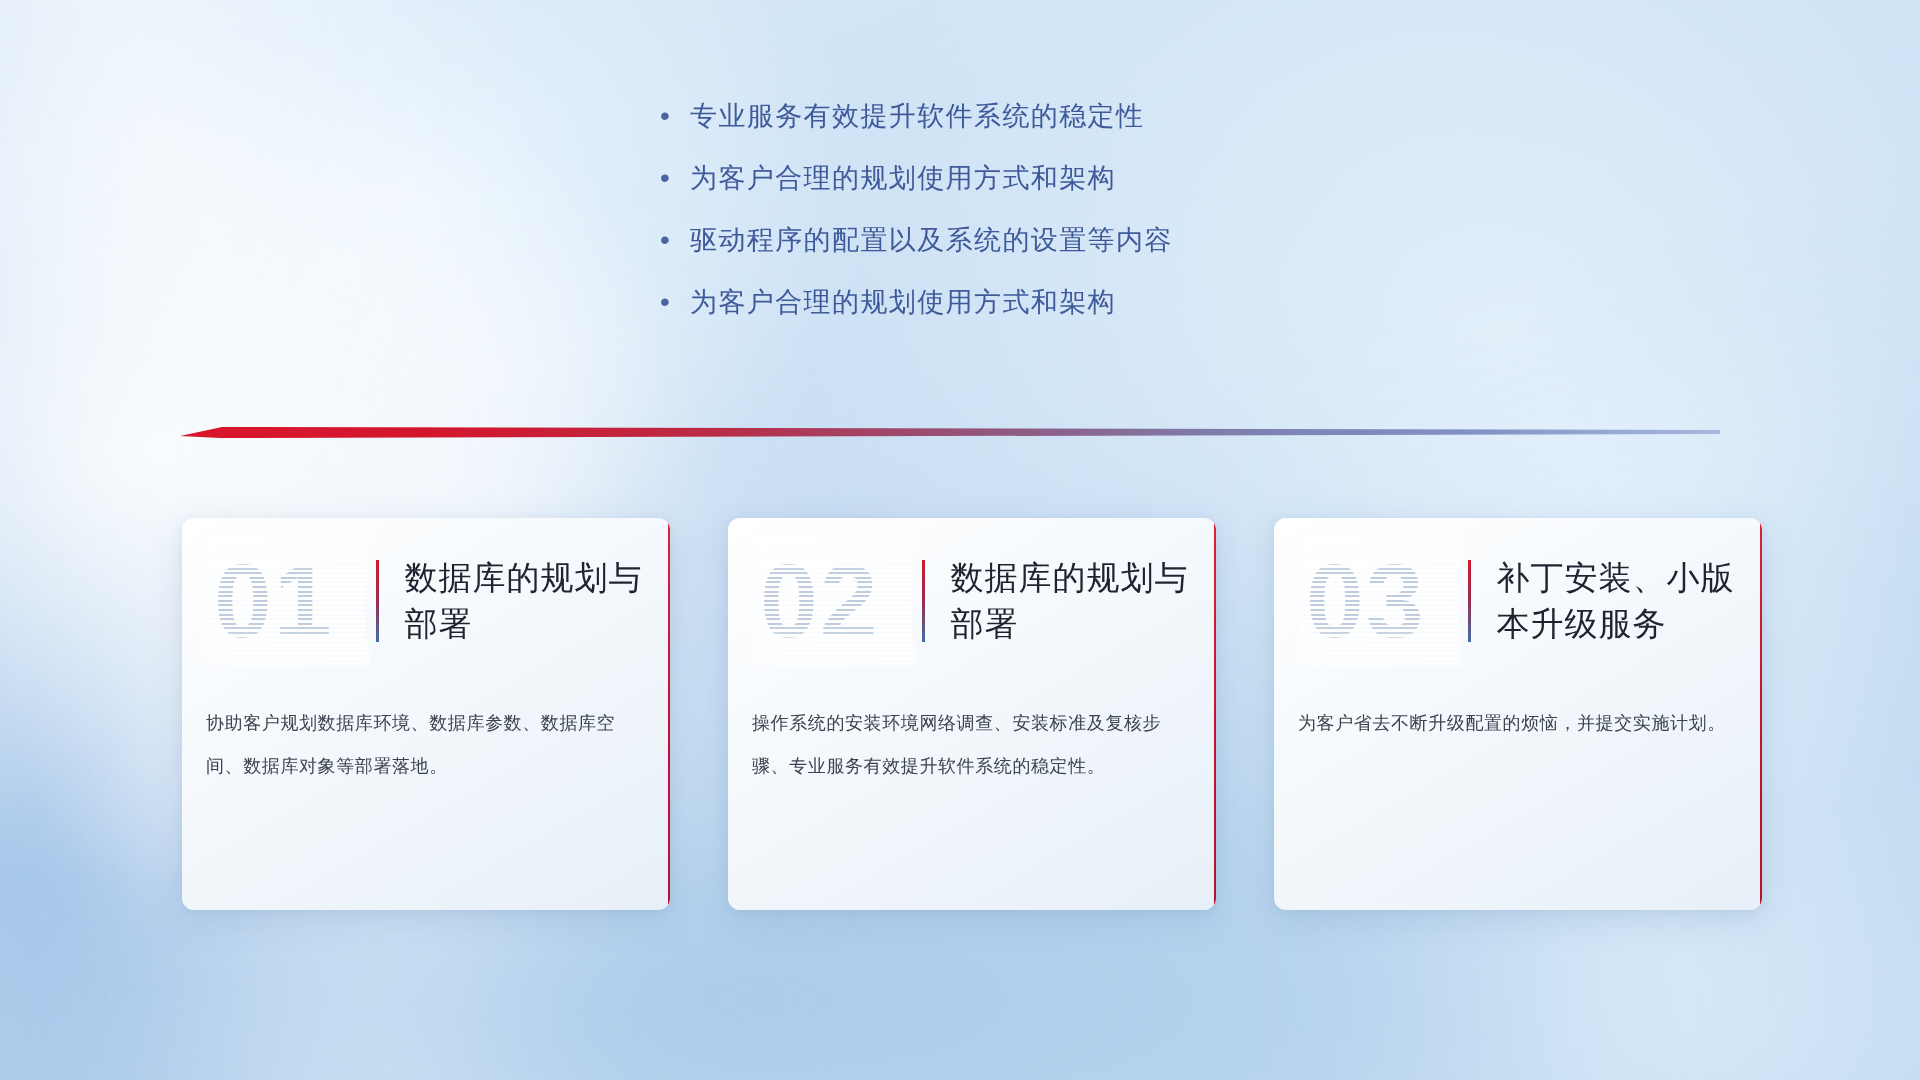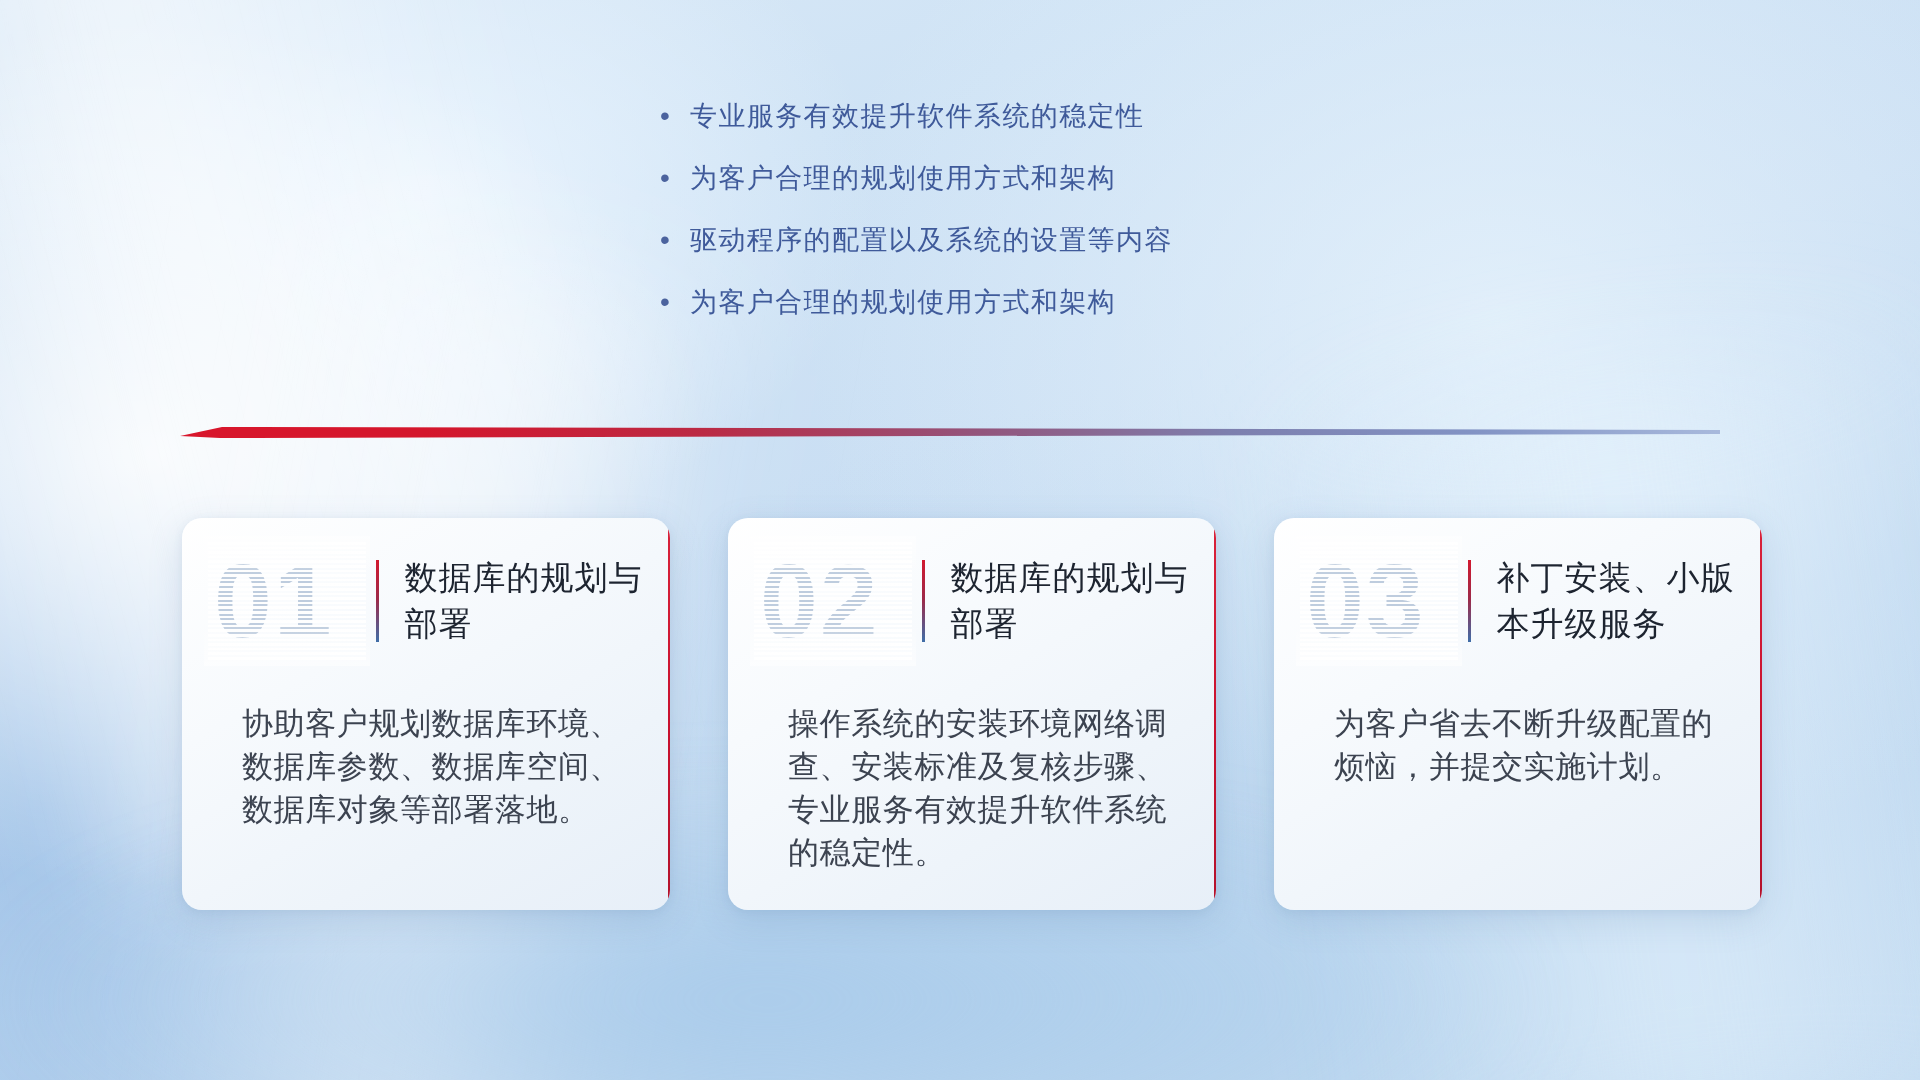--- a/index.html
+++ b/index.html
@@ -105,21 +105,21 @@
     left: 182px;
     top: 518px;
     width: 1580px;
     display: flex;
     gap: 58px;
   }
   .card {
     position: relative;
     width: 488px;
     height: 392px;
-    border-radius: 20px;
+    border-radius: 12px;
     background: linear-gradient(150deg, #ffffff 0%, #f7fafd 34%, #eef4fa 70%, #e7eff8 100%);
     box-shadow: 0 10px 34px rgba(90,128,170,0.18), 0 2px 8px rgba(90,128,170,0.10);
     overflow: hidden;
   }
   .card::after {
     content: "";
     position: absolute;
     top: 0; right: 0;
     width: 2.5px; height: 100%;
     background: linear-gradient(180deg, #d9223a 0%, #c8102e 55%, #b3122c 100%);
@@ -176,27 +176,26 @@
   }
   .card-title {
     font-size: 33px;
     line-height: 46px;
     letter-spacing: 1px;
     color: #1d2430;
     font-weight: 400;
     max-width: 250px;
   }
   .card-body {
-    padding: 18px 34px 0 34px;
-    font-size: 31px;
+    padding: 18px 34px 0 24px;
+    font-size: 18px;
     line-height: 43px;
     letter-spacing: 0.6px;
     color: #3c4350;
     font-weight: 400;
-    margin-left: 26px;
   }
 </style>
 </head>
 <body>
 
 <div class="bg">
   <div class="bg-streak-a"></div>
   <div class="bg-streak-b"></div>
   <div class="bg-streak-c"></div>
   <div class="bg-glow-bottom"></div>

